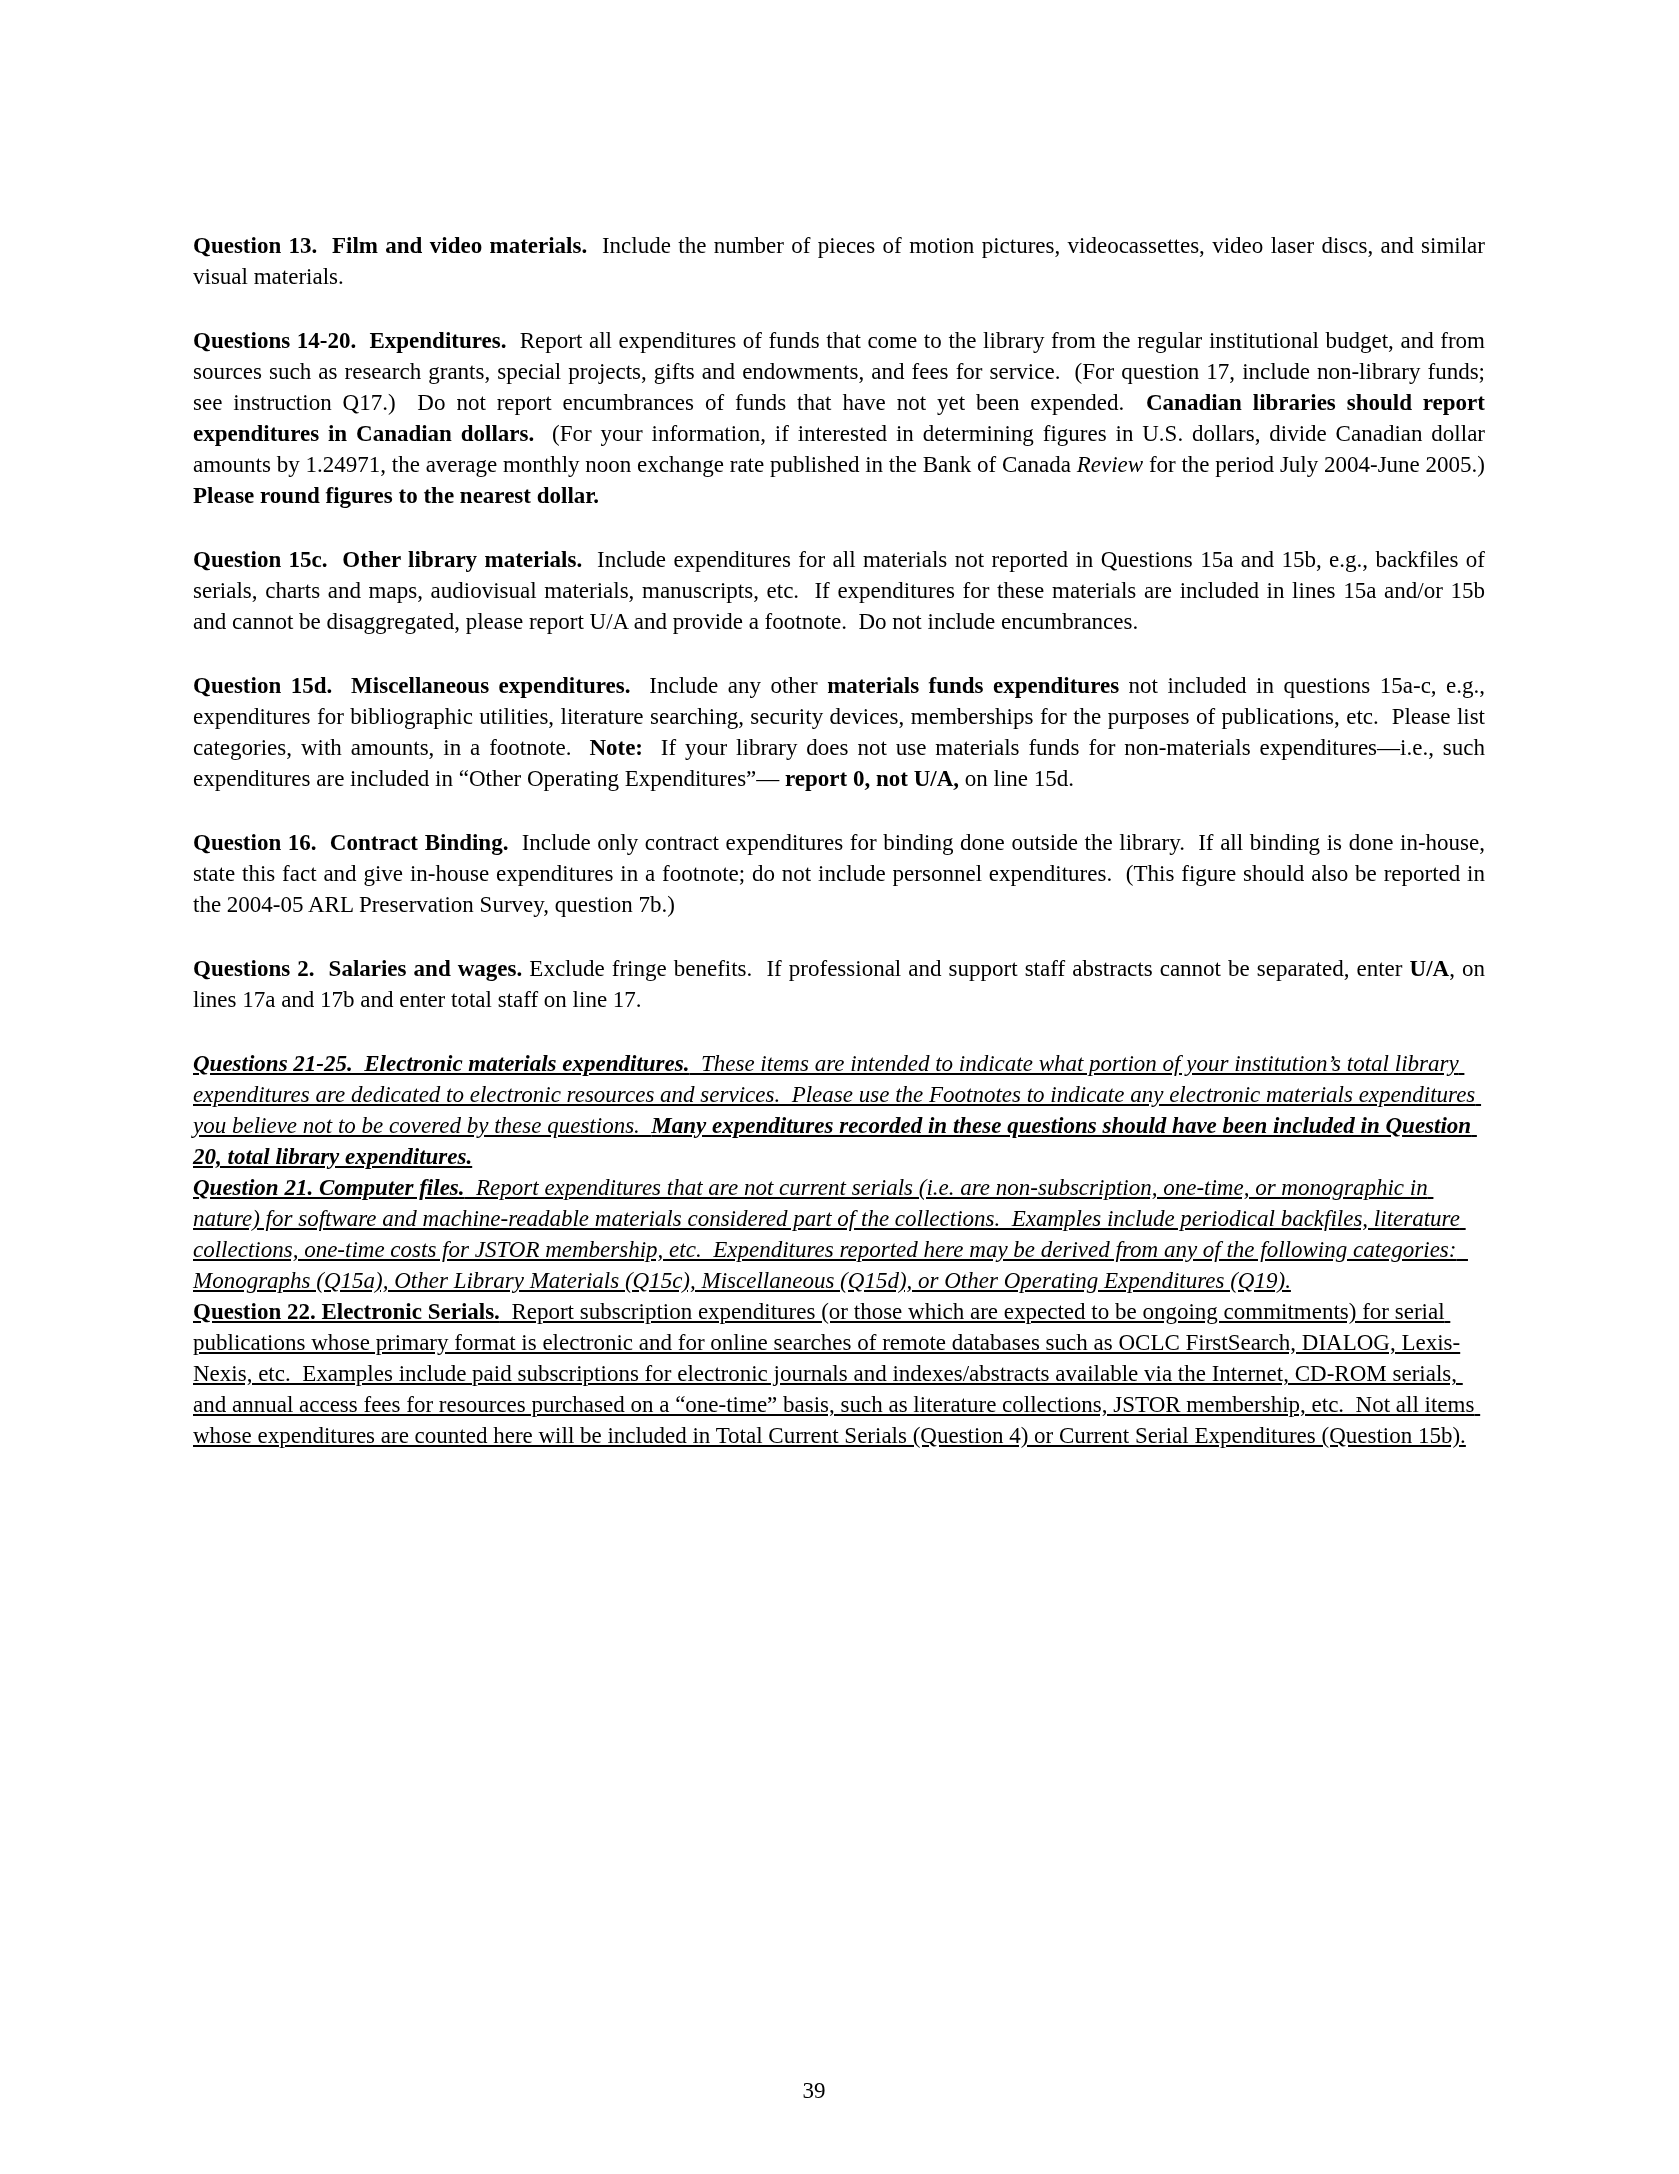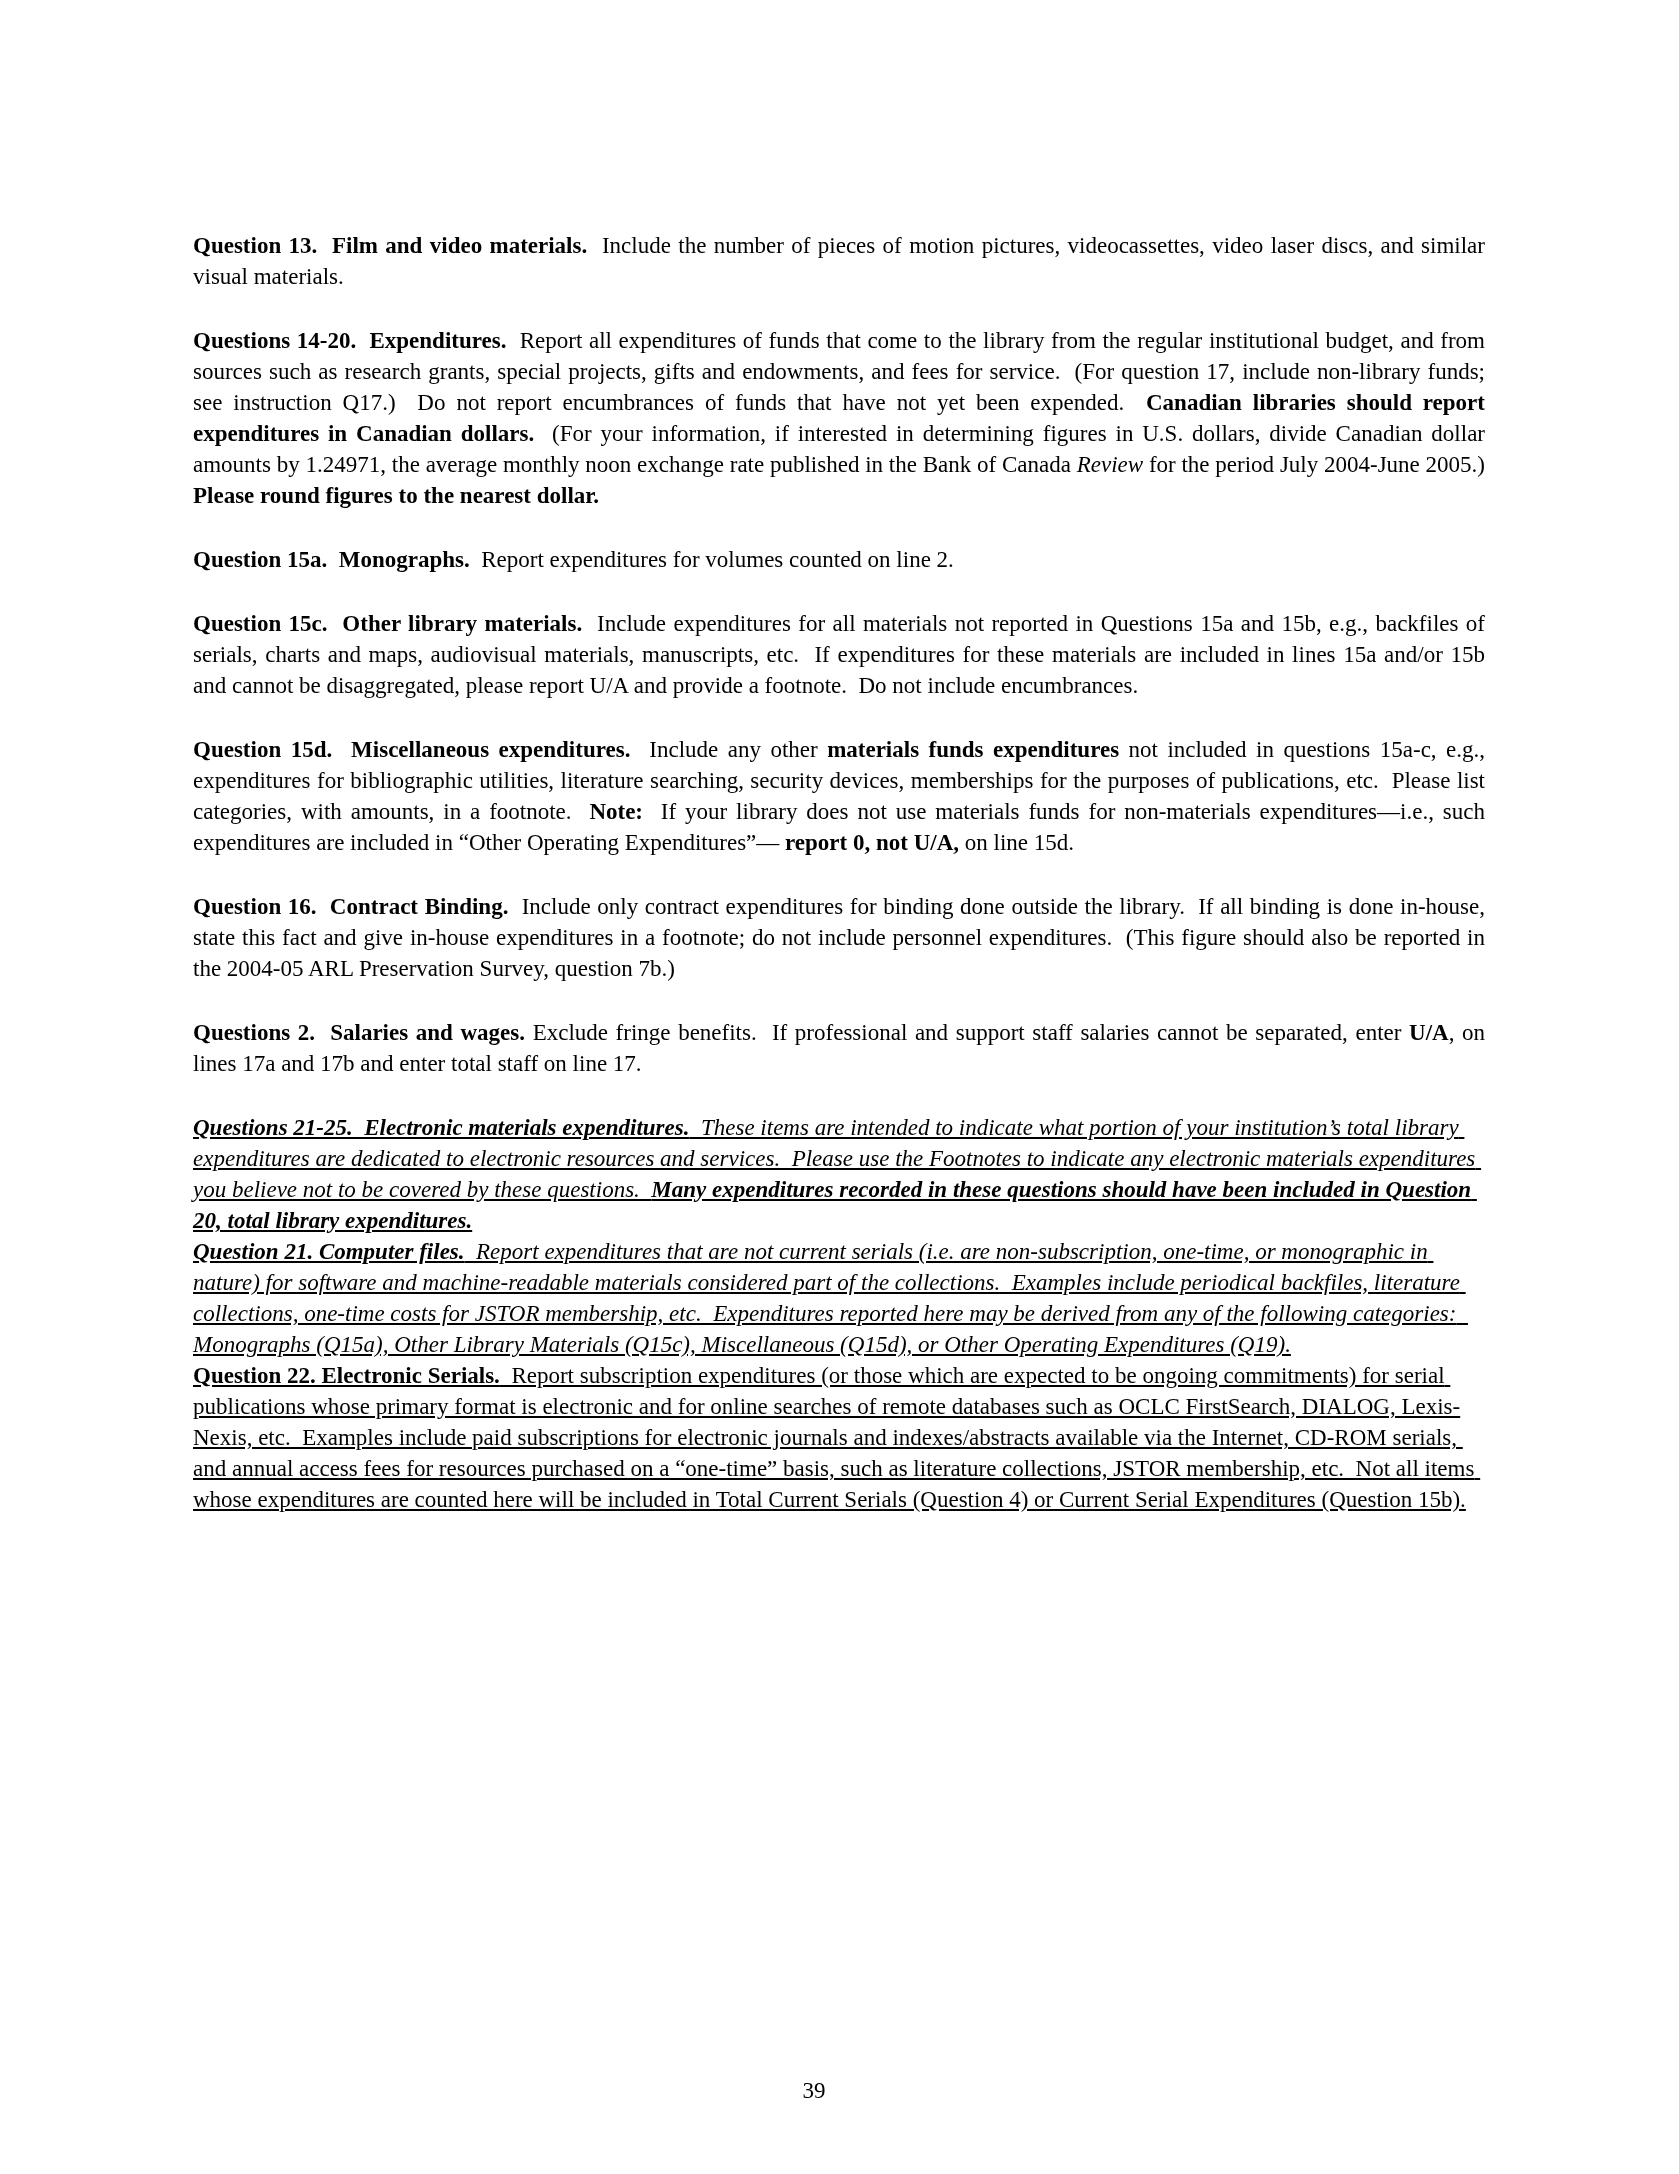--- a/index.html
+++ b/index.html
@@ -44,23 +44,22 @@
     line-height: 28px;
   }
 </style>
 </head>
 <body>
 
 <div class="page">
   <main class="content">
       <p class="para"><span class="b">Question 13.  Film and video materials.</span><span>  Include the number of pieces of motion pictures, videocassettes, video laser discs, and similar visual materials.</span></p>
       <p class="para"><span class="b">Questions 14-20.  Expenditures.</span><span>  Report all expenditures of funds that come to the library from the regular institutional budget, and from sources such as research grants, special projects, gifts and endowments, and fees for service.  (For question 17, include non-library funds; see instruction Q17.)  Do not report encumbrances of funds that have not yet been expended.  </span><span class="b">Canadian libraries should report expenditures in Canadian dollars.</span><span>  (For your information, if interested in determining figures in U.S. dollars, divide Canadian dollar amounts by 1.24971, the average monthly noon exchange rate published in the Bank of Canada </span><span class="i">Review</span><span> for the period July 2004-June 2005.)  </span><span class="b">Please round figures to the nearest dollar.</span></p>
-      <p class="para"><span class="b">Question 15a.  Monographs.</span><span>  Report expenditures for volumes counted on line 2.</span></p>
       <p class="para"><span class="b">Question 15c.  Other library materials.</span><span>  Include expenditures for all materials not reported in Questions 15a and 15b, e.g., backfiles of serials, charts and maps, audiovisual materials, manuscripts, etc.  If expenditures for these materials are included in lines 15a and/or 15b and cannot be disaggregated, please report U/A and provide a footnote.  Do not include encumbrances.</span></p>
       <p class="para"><span class="b">Question 15d.  Miscellaneous expenditures.</span><span>  Include any other </span><span class="b">materials funds expenditures</span><span> not included in questions 15a-c, e.g., expenditures for bibliographic utilities, literature searching, security devices, memberships for the purposes of publications, etc.  Please list categories, with amounts, in a footnote.  </span><span class="b">Note:</span><span>  If your library does </span><span class="u">not</span><span> use materials funds for non-materials expenditures—i.e., such expenditures are included in “Other Operating Expenditures”— </span><span class="b">report 0, not U/A,</span><span> on line 15d.</span></p>
       <p class="para"><span class="b">Question 16.  Contract Binding.</span><span>  Include only </span><span class="u">contract</span><span> expenditures for binding done </span><span class="u">outside</span><span> the library.  If all binding is done in-house, state this fact and give in-house expenditures in a footnote; do not include personnel expenditures.  (This figure should also be reported in the 2004-05 ARL Preservation Survey, question 7b.)</span></p>
-      <p class="para"><span class="b">Questions 2.  Salaries and wages.</span><span> Exclude fringe benefits.  If professional and support staff salaries cannot be separated, enter </span><span class="b">U/A</span><span>, on lines 17a and 17b and enter total staff on line 17.</span></p>
+      <p class="para"><span class="b">Questions 2.  Salaries and wages.</span><span> Exclude fringe benefits.  If professional and support staff abstracts cannot be separated, enter </span><span class="b">U/A</span><span>, on lines 17a and 17b and enter total staff on line 17.</span></p>
       <p class="para left tight"><span class="b i">Questions 21-25.  Electronic materials expenditures.</span><span class="i">  These items are intended to indicate what portion of your institution’s total library expenditures are dedicated to electronic resources and services.  Please use the Footnotes to indicate any electronic materials expenditures you believe not to be covered by these questions.  </span><span class="b i">Many expenditures recorded in these questions should have been included in Question 20, total library expenditures.</span><br><span class="b i">Question 21. Computer files.</span><span class="i">  Report expenditures that are not current serials (i.e. are non-subscription, one-time, or monographic in nature) for software and machine-readable materials considered part of the collections.  Examples include periodical backfiles, literature collections, one-time costs for JSTOR membership, etc.  Expenditures reported here may be derived from any of the following categories:  Monographs (Q15a), Other Library Materials (Q15c), Miscellaneous (Q15d), or Other Operating Expenditures (Q19).</span></p>
       <p class="para left"><span class="b">Question 22. Electronic Serials.</span><span>  Report subscription expenditures (or those which are expected to be ongoing commitments) for serial publications whose primary format is electronic and for online searches of remote databases such as OCLC FirstSearch, DIALOG, Lexis-Nexis, etc.  Examples include paid subscriptions for electronic journals and indexes/abstracts available via the Internet, CD-ROM serials, and annual access fees for resources purchased on a “one-time” basis, such as literature collections, JSTOR membership, etc.  Not all items whose expenditures are counted here will be included in Total Current Serials (Question 4) or Current Serial Expenditures (Question 15b).</span></p>
     </main>
   <div class="footer">39</div>
 </div>
 
 
 </body></html>

